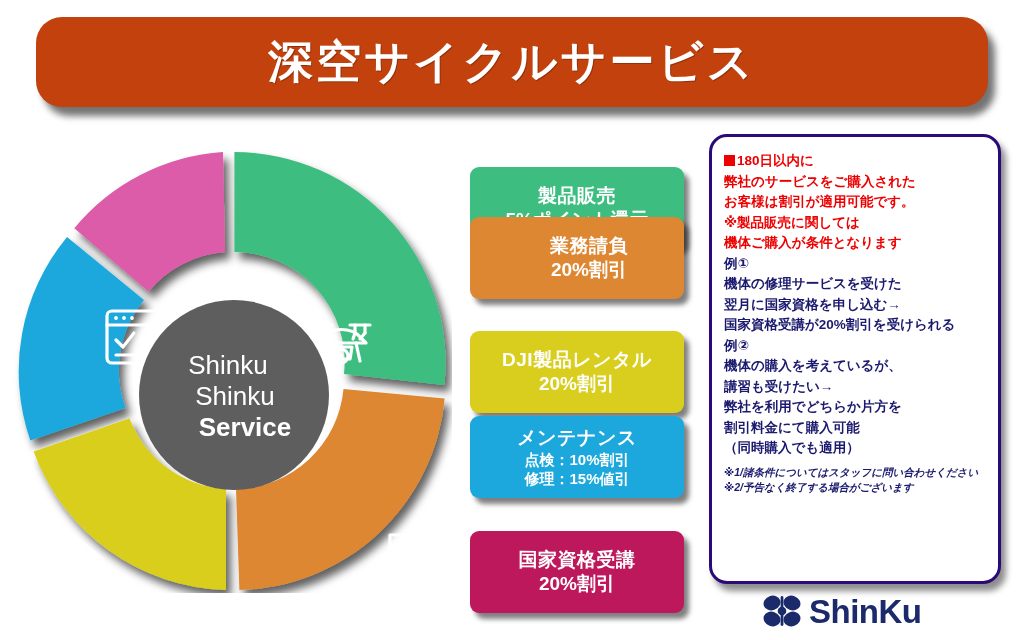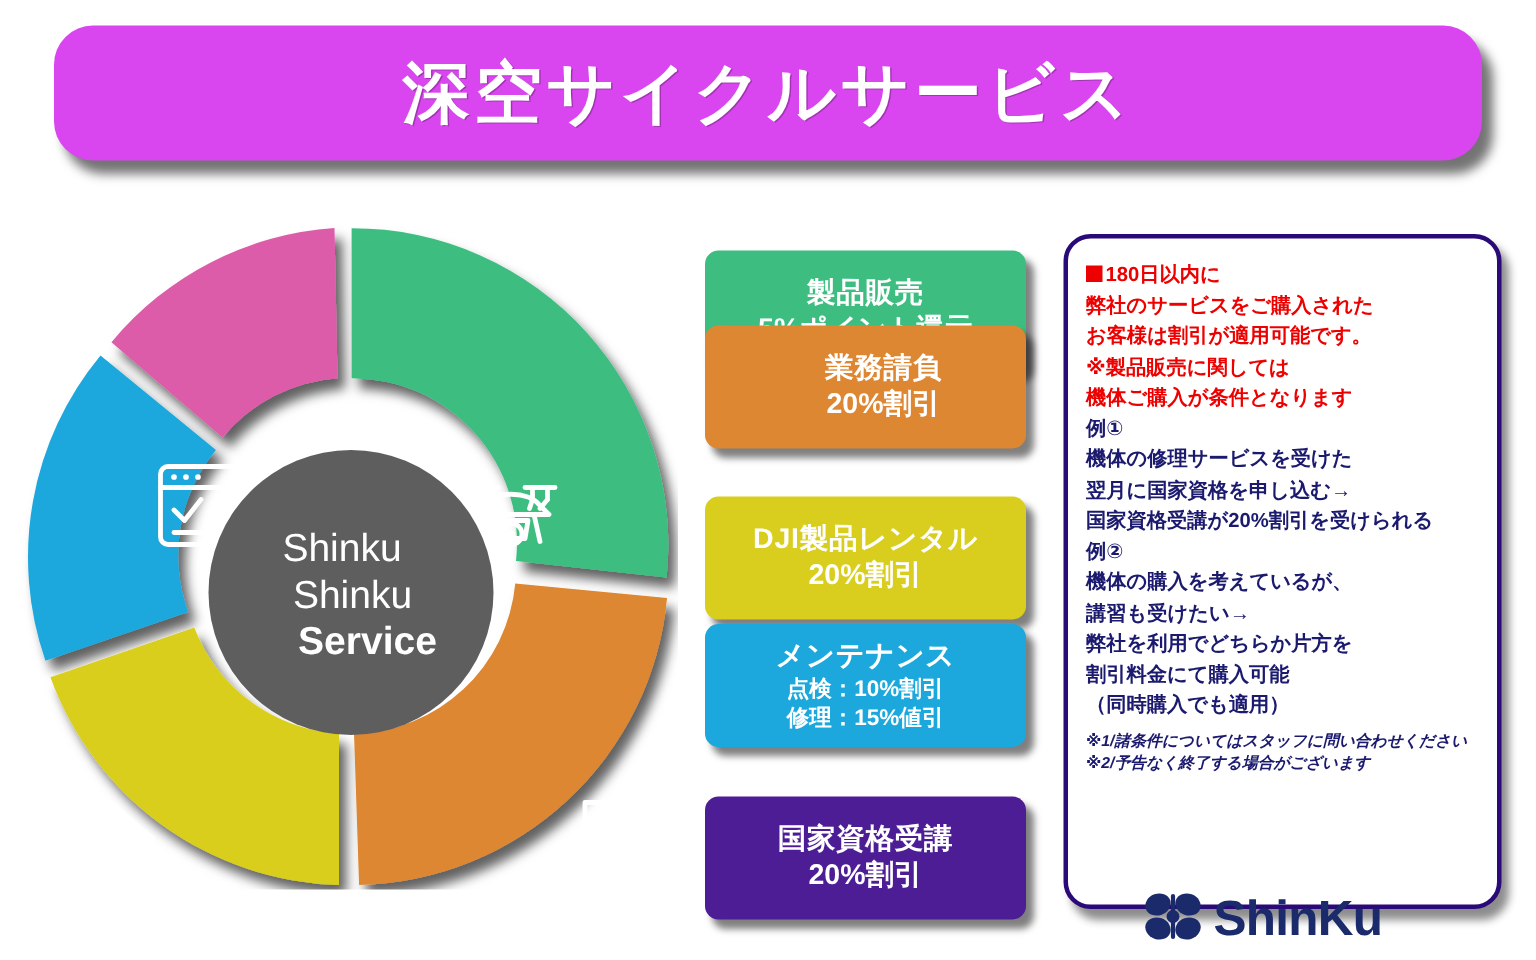--- a/index.html
+++ b/index.html
@@ -15,21 +15,21 @@
     font-family: "Liberation Sans", "DejaVu Sans", sans-serif;
   }
 
   
   #title-banner {
     position: absolute;
     left: 36px;
     top: 17px;
     width: 952px;
     height: 90px;
-    background: #d946ef;
+    background: #c2410c;
     border-radius: 26px;
     box-shadow: 7px 9px 7px rgba(0,0,0,0.55);
     display: flex;
     align-items: center;
     justify-content: center;
   }
   #title-text {
     color: #ffffff;
     font-size: 45px;
     font-weight: bold;
@@ -114,21 +114,20 @@
     left: 709px;
     top: 134px;
     width: 292px;
     height: 450px;
     border: 3px solid #2A0A78;
     border-radius: 18px;
     background: #ffffff;
     box-shadow: 5px 7px 6px rgba(0,0,0,0.45);
     box-sizing: border-box;
     padding: 14px 20px 8px 12px;
-    margin-top: 22px;
   }
   .note-line {
     font-size: 13.5px;
     font-weight: bold;
     line-height: 20.5px;
     white-space: nowrap;
   }
   .note-line.red { color: #ED0000; }
   .note-line.navy { color: #1B1A6E; }
   .note-foot {
@@ -306,21 +305,21 @@
     <div class="card-title">DJI製品レンタル</div>
     <div class="card-sub">20%割引</div>
   </div>
 
   <div class="card" style="top:285px;height:82px;background:#1CA8DC;">
     <div class="card-title">メンテナンス</div>
     <div class="card-sub small">点検：10%割引</div>
     <div class="card-sub small">修理：15%値引</div>
   </div>
 
-  <div class="card" style="top:400px;height:82px;background:#4c1d95;">
+  <div class="card" style="top:400px;height:82px;background:#be185d;">
     <div class="card-title">国家資格受講</div>
     <div class="card-sub">20%割引</div>
   </div>
 </div>
 
 <div id="notes-panel">
   <div class="note-line red"><span class="sq"></span><span>180日以内に</span></div>
   <div class="note-line red">弊社のサービスをご購入された</div>
   <div class="note-line red">お客様は割引が適用可能です。</div>
   <div class="note-line red">※製品販売に関しては</div>

